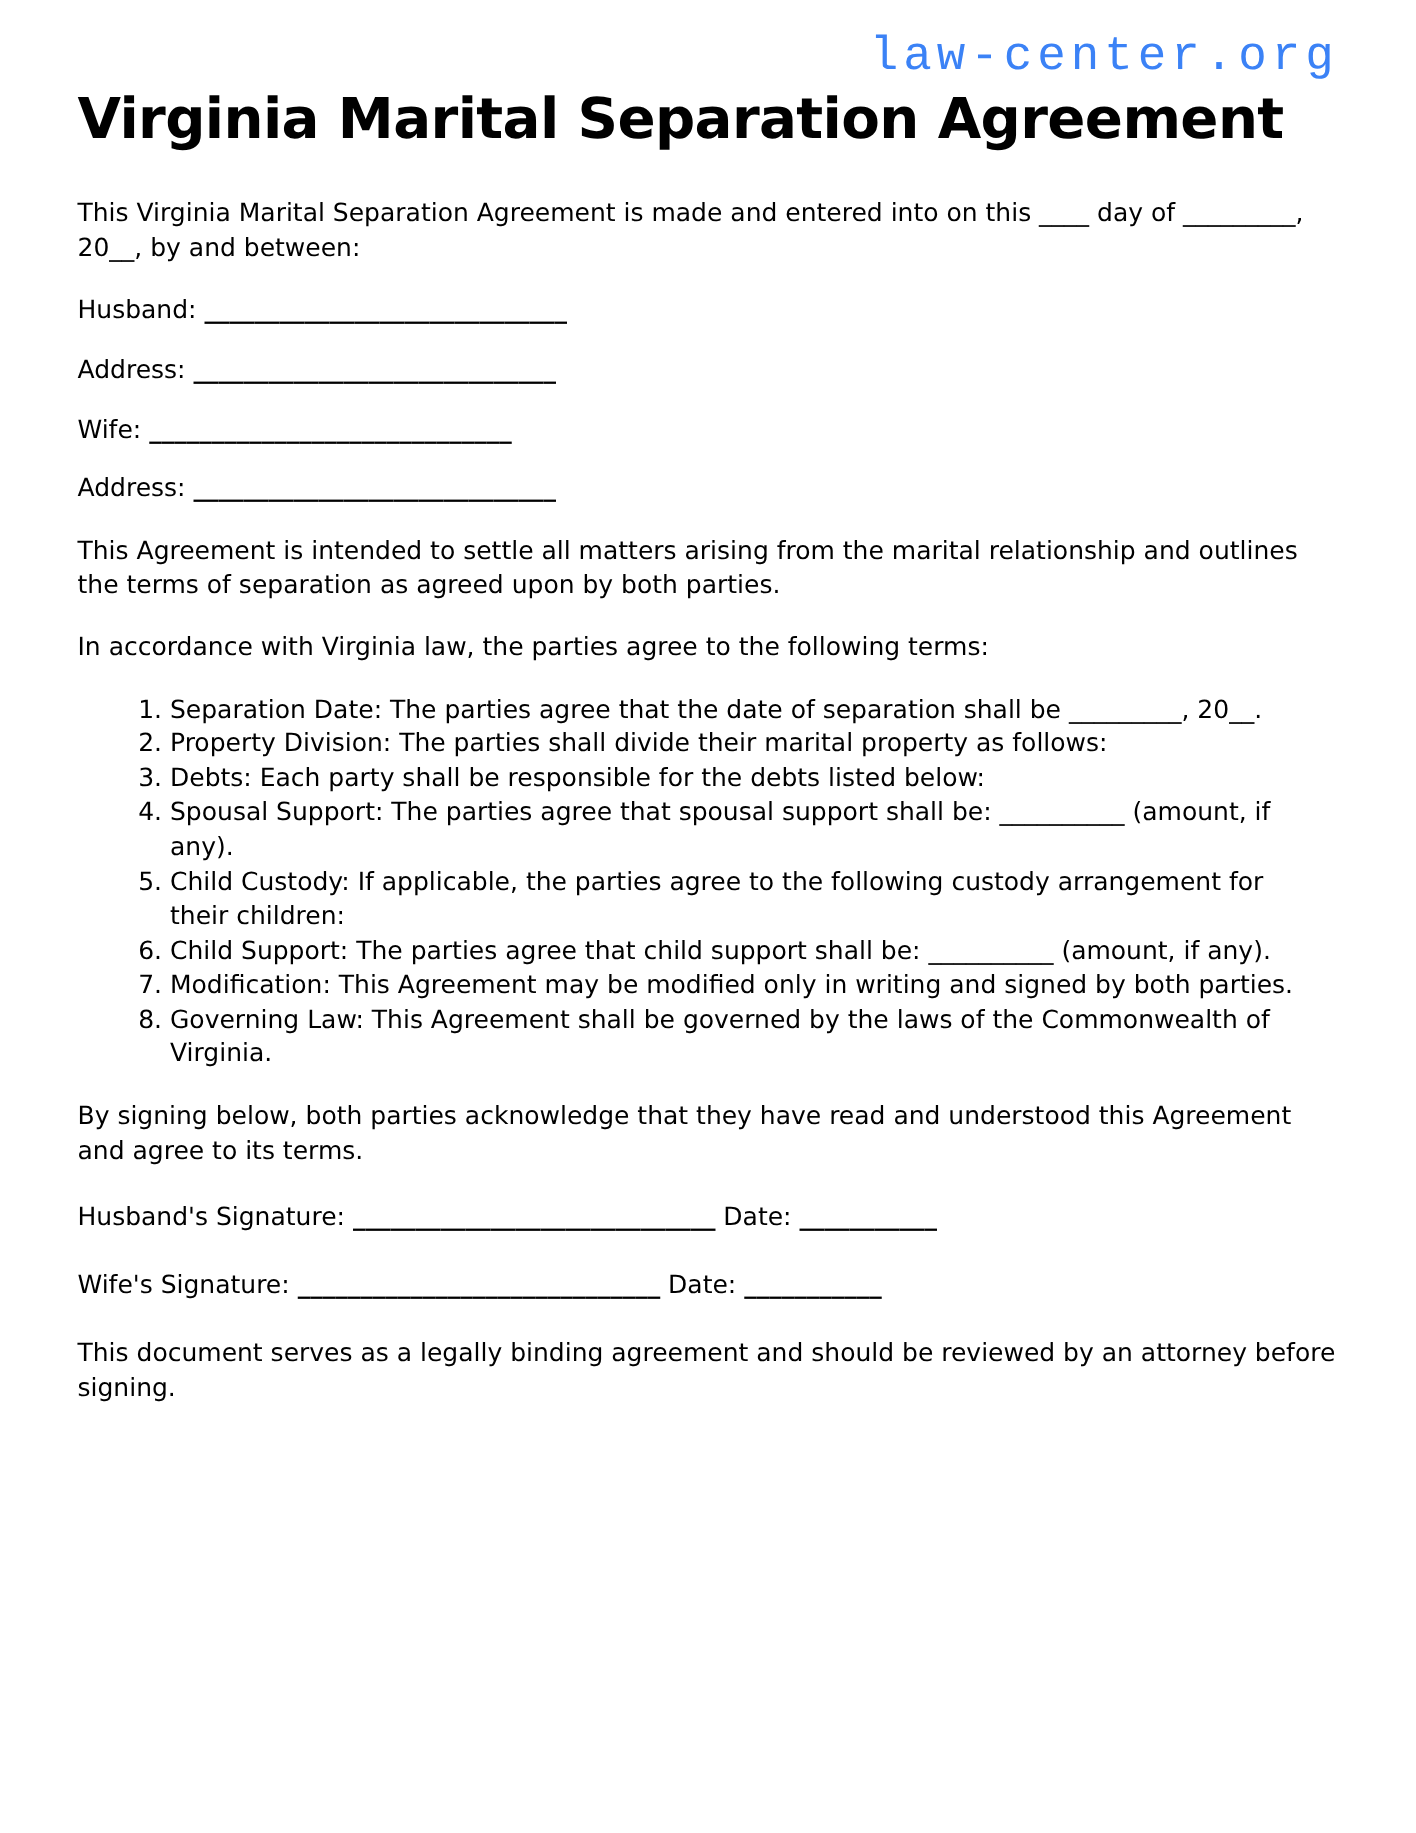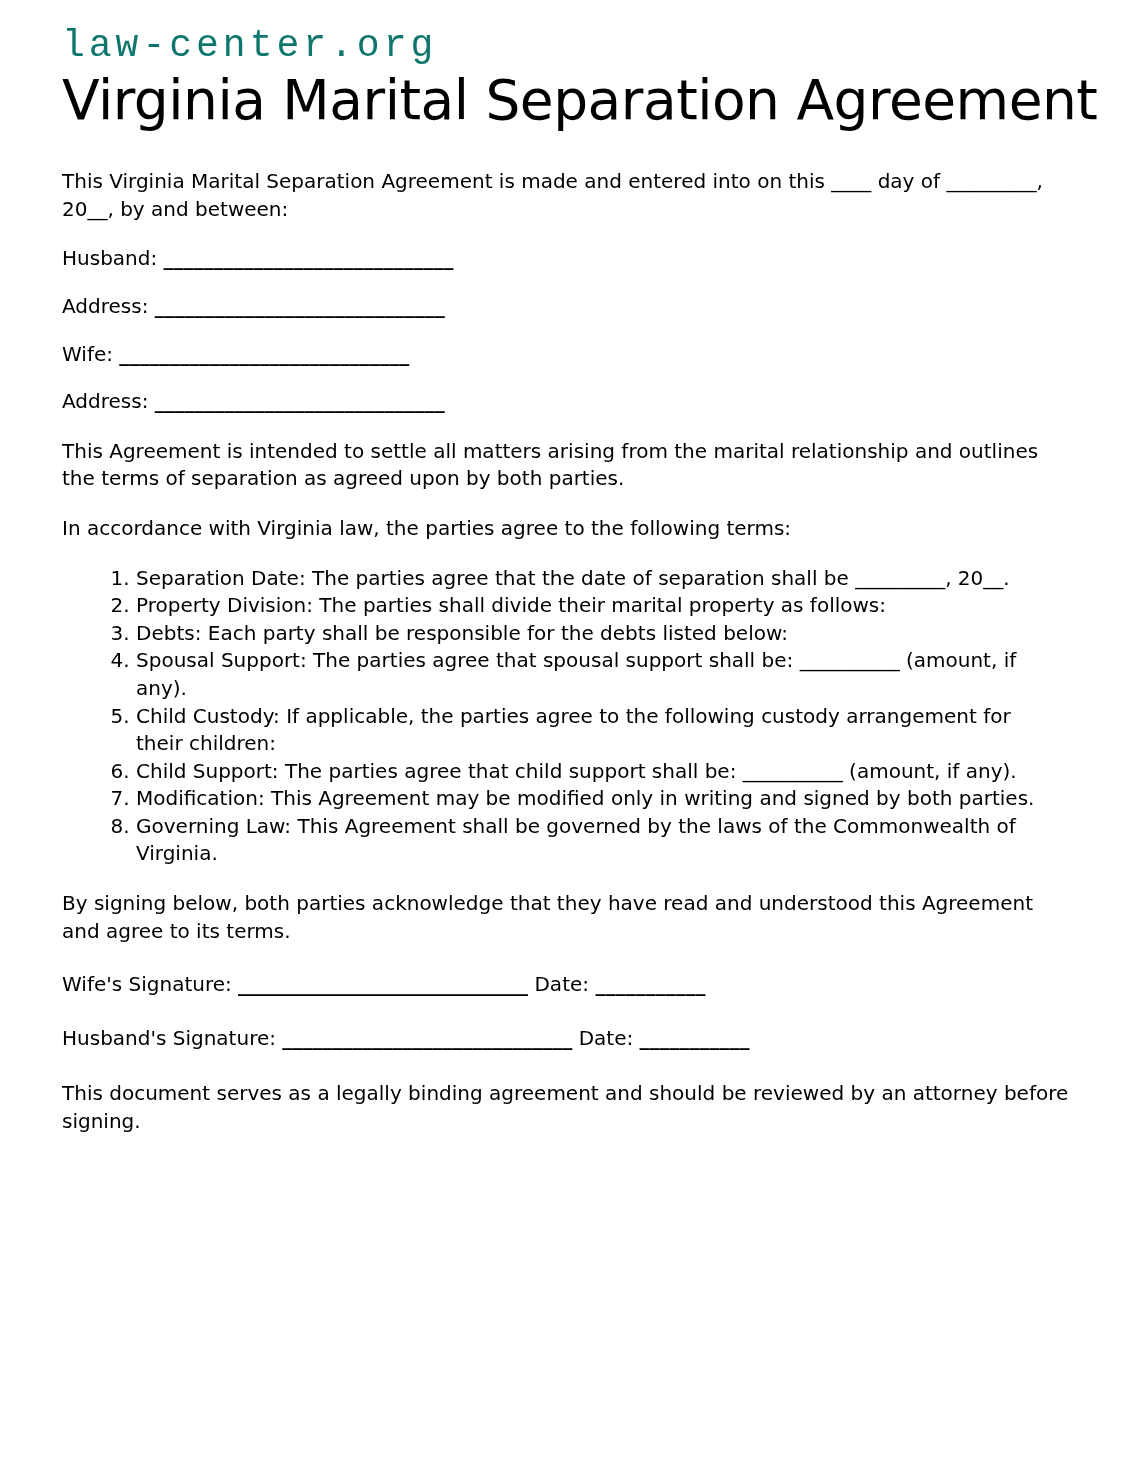--- a/index.html
+++ b/index.html
@@ -9,31 +9,32 @@
     height: 1466px;
     background: #ffffff;
     color: #000000;
     font-family: "DejaVu Sans", "Liberation Sans", sans-serif;
     font-size: 20px;
     line-height: 1.38;
     padding: 24px 62px 0 62px;
     overflow: hidden;
   }
   .watermark {
+    text-align: right;
     font-family: "Liberation Mono", "DejaVu Sans Mono", monospace;
     font-size: 38px;
     line-height: 1.15;
     letter-spacing: 4px;
-    color: #0f766e;
+    color: #3b82f6;
     white-space: nowrap;
   }
   h1.doc-title {
-    font-size: 55px;
+    font-size: 45px;
     line-height: 1.1;
-    font-weight: normal;
+    font-weight: bold;
     margin: 2px 0 38px 0;
     letter-spacing: -0.5px;
     white-space: nowrap;
   }
   p { margin: 22px 0; }
   .field-row { margin: 20px 0; }
   .b { font-weight: normal; }
   .blank-line { font-weight: bold; letter-spacing: 0; }
   ol.terms-list {
     margin: 22px 17px;
@@ -79,17 +80,17 @@
   <li><span class="b">Child Custody:</span> <span>If applicable, the parties agree to the following custody arrangement for their children:</span>
   </li>
   <li><span class="b">Child Support:</span> <span>The parties agree that child support shall be: __________ (amount, if any).</span></li>
   <li><span class="b">Modification:</span> <span>This Agreement may be modified only in writing and signed by both parties.</span></li>
   <li><span class="b">Governing Law:</span> <span>This Agreement shall be governed by the laws of the Commonwealth of Virginia.</span></li>
 </ol>
 
 <p>By signing below, both parties acknowledge that they have read and understood this Agreement and agree to its terms.</p>
 
 <div>
+  <p class="sig-row"><span class="b">Husband's Signature:</span> <span class="blank-line">_____________________________</span> <span>Date:</span> <span class="blank-line">___________</span></p>
   <p class="sig-row"><span class="b">Wife's Signature:</span> <span class="blank-line">_____________________________</span> <span>Date:</span> <span class="blank-line">___________</span></p>
-  <p class="sig-row"><span class="b">Husband's Signature:</span> <span class="blank-line">_____________________________</span> <span>Date:</span> <span class="blank-line">___________</span></p>
 </div>
 
 <p class="footer-note">This document serves as a legally binding agreement and should be reviewed by an attorney before signing.</p>
 
 </body></html>

